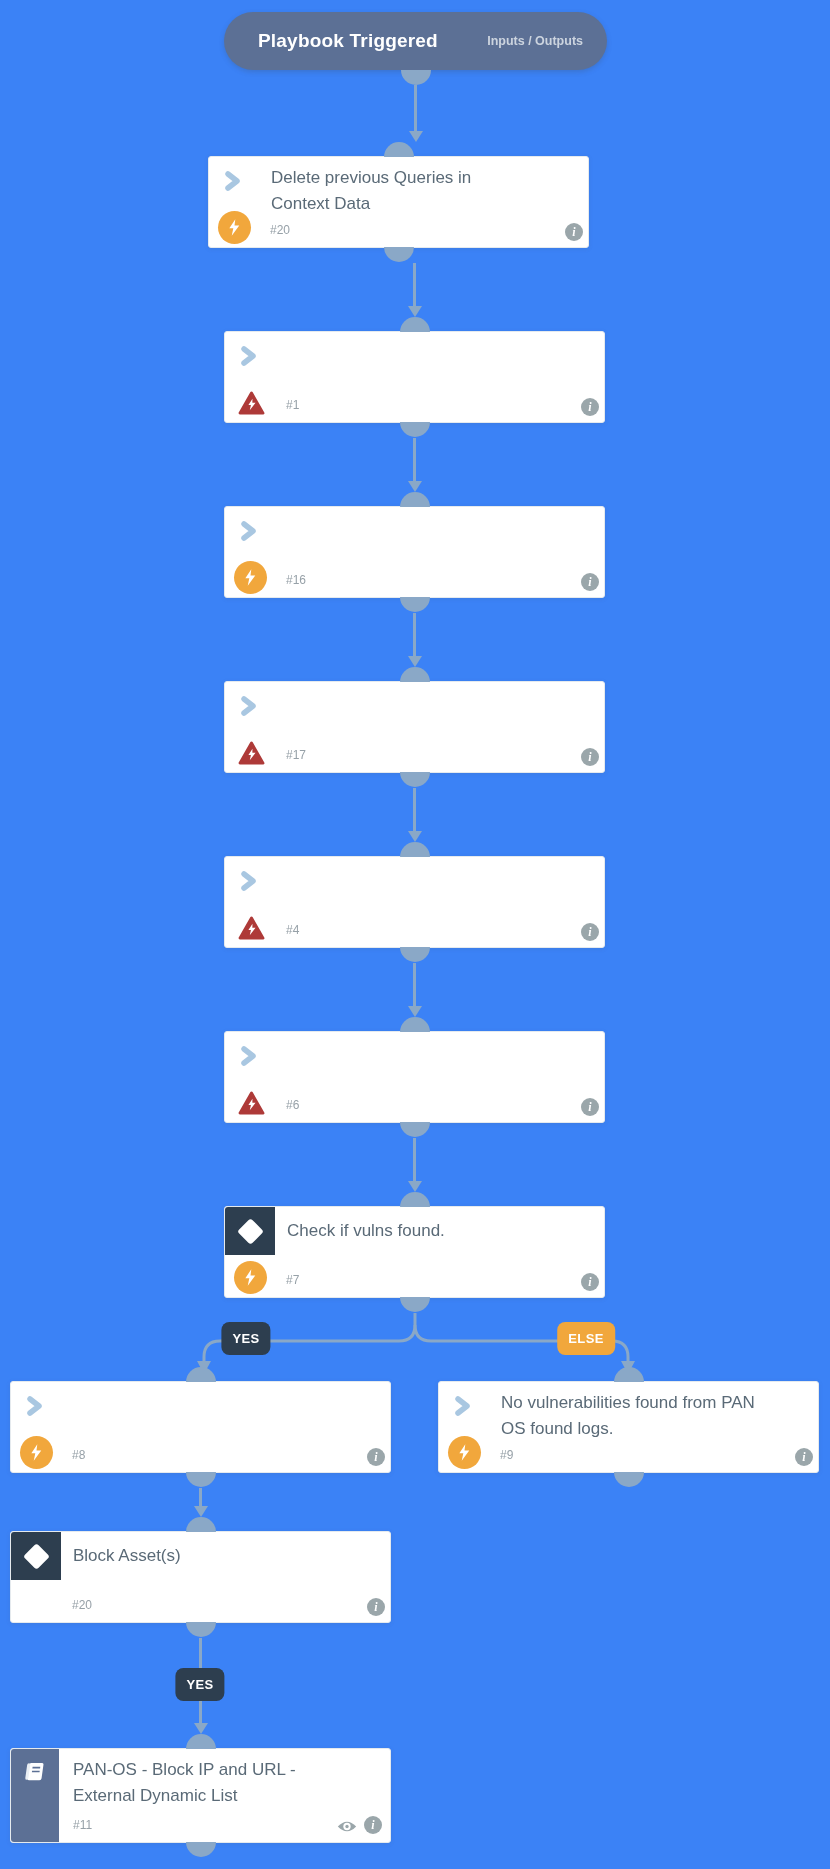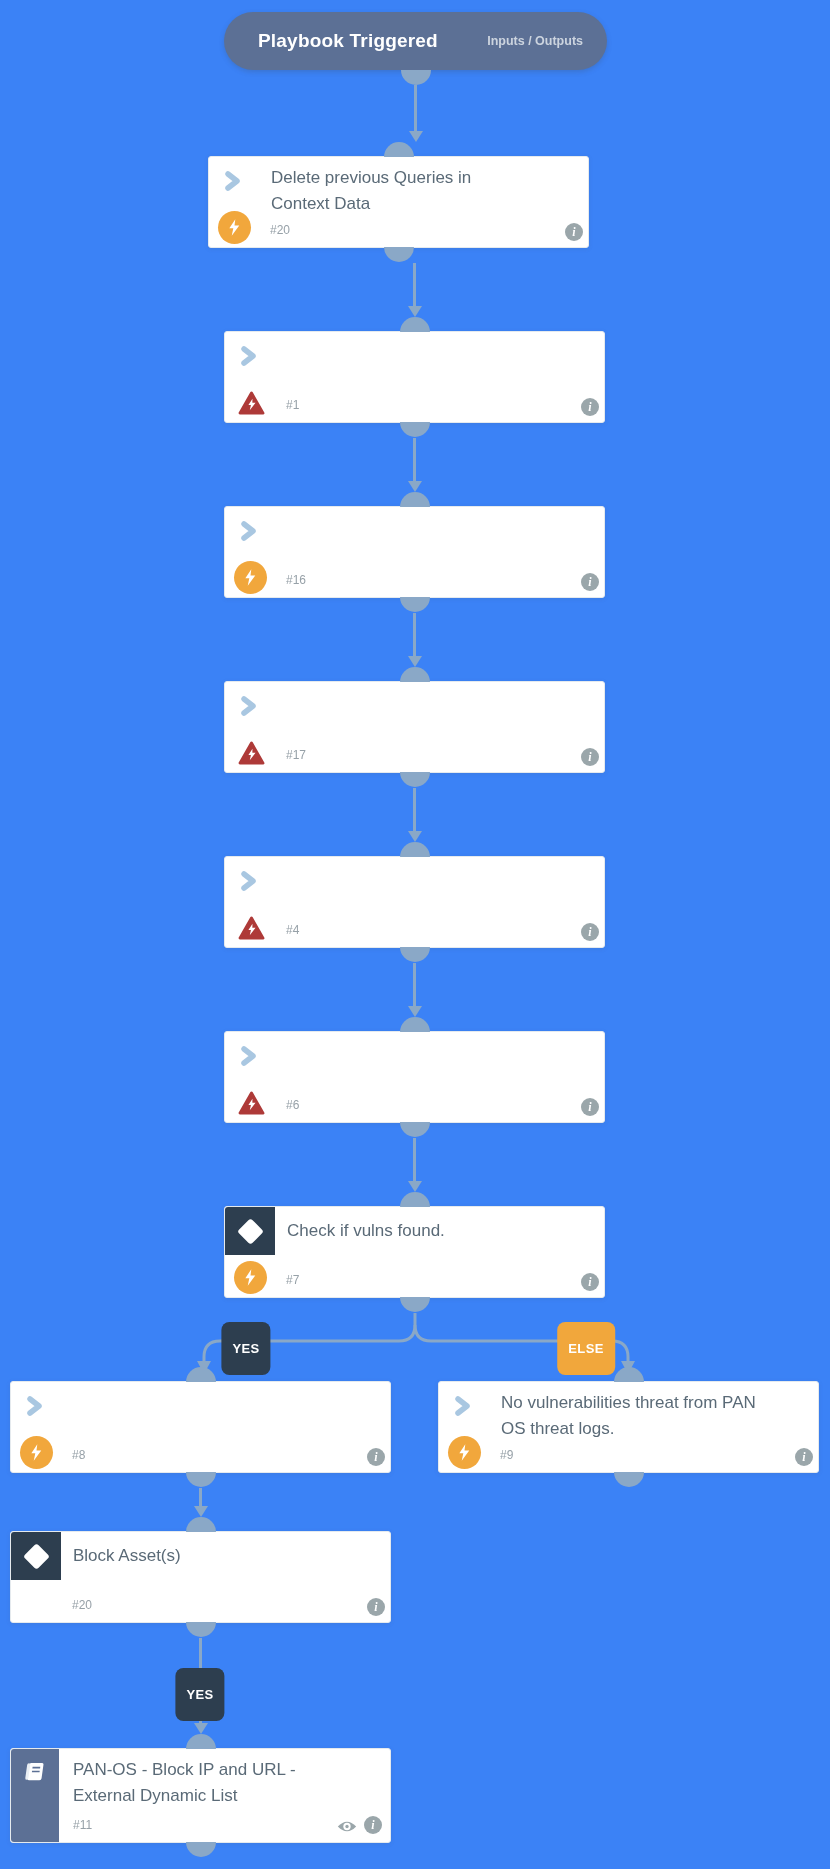--- a/index.html
+++ b/index.html
@@ -83,21 +83,21 @@
   .port-top{bottom:100%;border-radius:15px 15px 0 0;}
   .port-bottom{top:100%;border-radius:0 0 15px 15px;}
   .vconn{position:absolute;width:3px;background:var(--connector-blue);z-index:1;}
   .vconn.arrow:after{
     content:"";position:absolute;top:100%;left:50%;transform:translateX(-50%);
     border:7px solid transparent;border-top:11px solid var(--connector-blue);border-bottom:0;
   }
   .branch-svg{position:absolute;z-index:1;}
   .edge-badge{
     position:absolute;transform:translateX(-50%);z-index:3;
-    padding:20px 11px;border-radius:8px;color:#ffffff;
+    padding:10px 11px;border-radius:8px;color:#ffffff;
     font-size:13px;font-weight:700;letter-spacing:.4px;line-height:1;
   }
   .edge-badge.navy{background:var(--dark-navy);}
   .edge-badge.orange{background:var(--accent-orange);}
   .card{z-index:2;}
 </style>
 </head>
 <body>
 
 <div class="canvas">
@@ -267,21 +267,21 @@
   </div>
 
   <div class="card" style="left:438px;top:1381px">
     <span class="port port-top"></span>
     <span class="port port-bottom"></span>
     <span class="chevron">
       <svg viewBox="0 0 20 20" width="20" height="20">
           <path d="M5 3 L14 10 L5 17" fill="none" stroke="var(--chevron-blue)" stroke-width="5.5" stroke-linejoin="round" stroke-linecap="round"></path>
         </svg>
     </span>
-    <div class="card-title">No vulnerabilities threat from PAN OS threat logs.</div>
+    <div class="card-title">No vulnerabilities found from PAN OS found logs.</div>
     <span class="badge-circle">
       <svg viewBox="0 0 24 24" width="19" height="19">
           <path d="M13 1.5 L5.5 13 H10.5 L8.5 22.5 L18 9.5 H12 Z" fill="#fff"></path>
         </svg>
     </span>
     <span class="card-id">#9</span>
     <span class="info-icon">i</span>
   </div>
 
   <div class="vconn arrow" style="left:199px;top:1488px;height:18px"></div>

